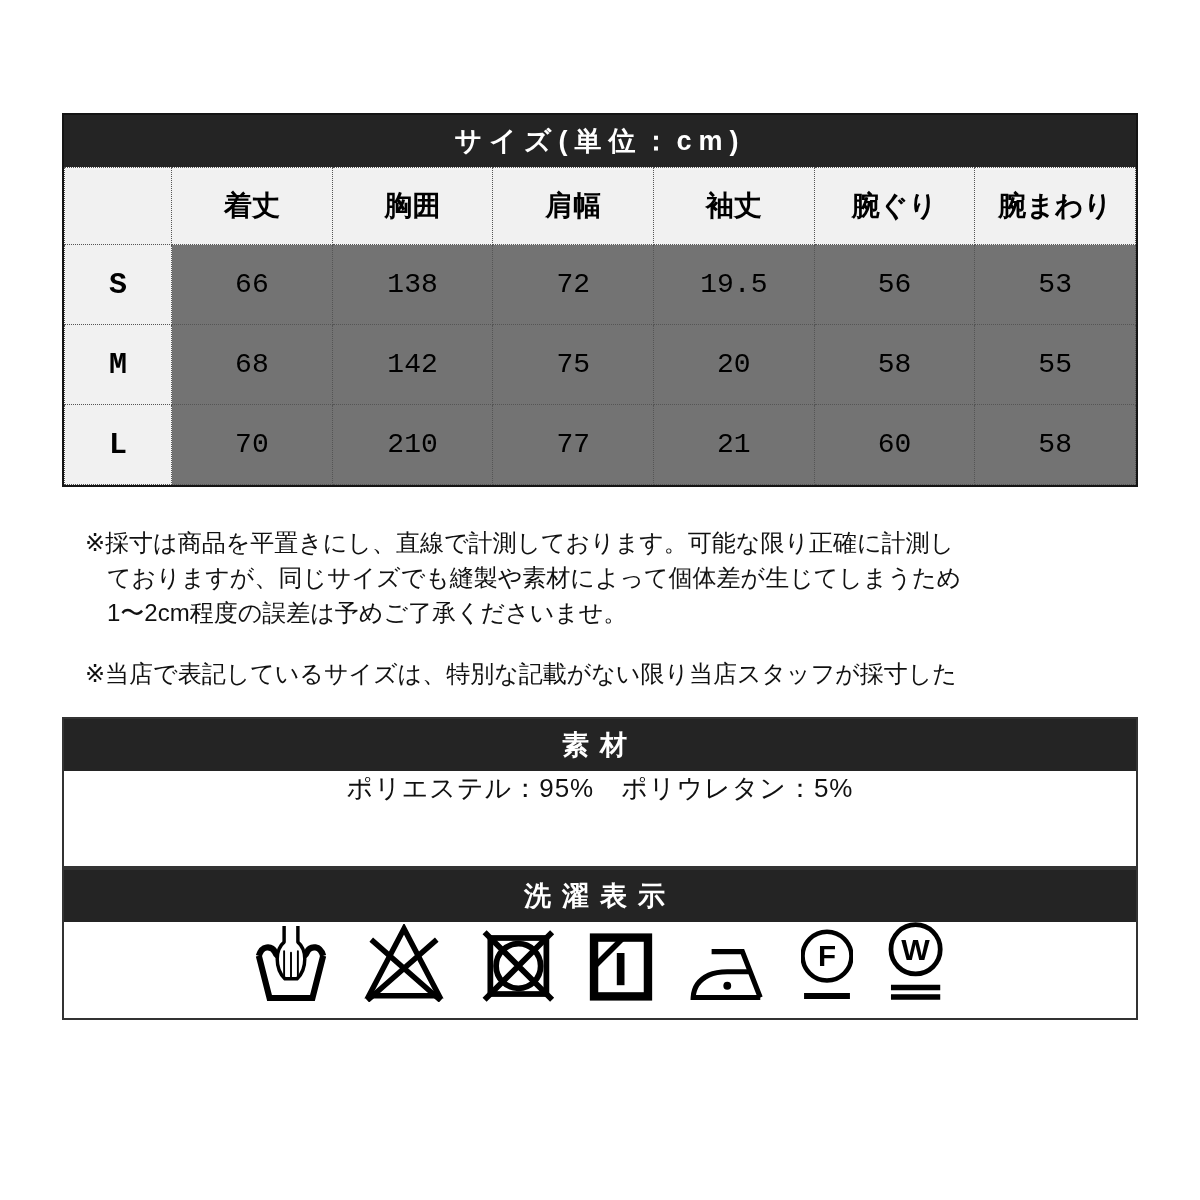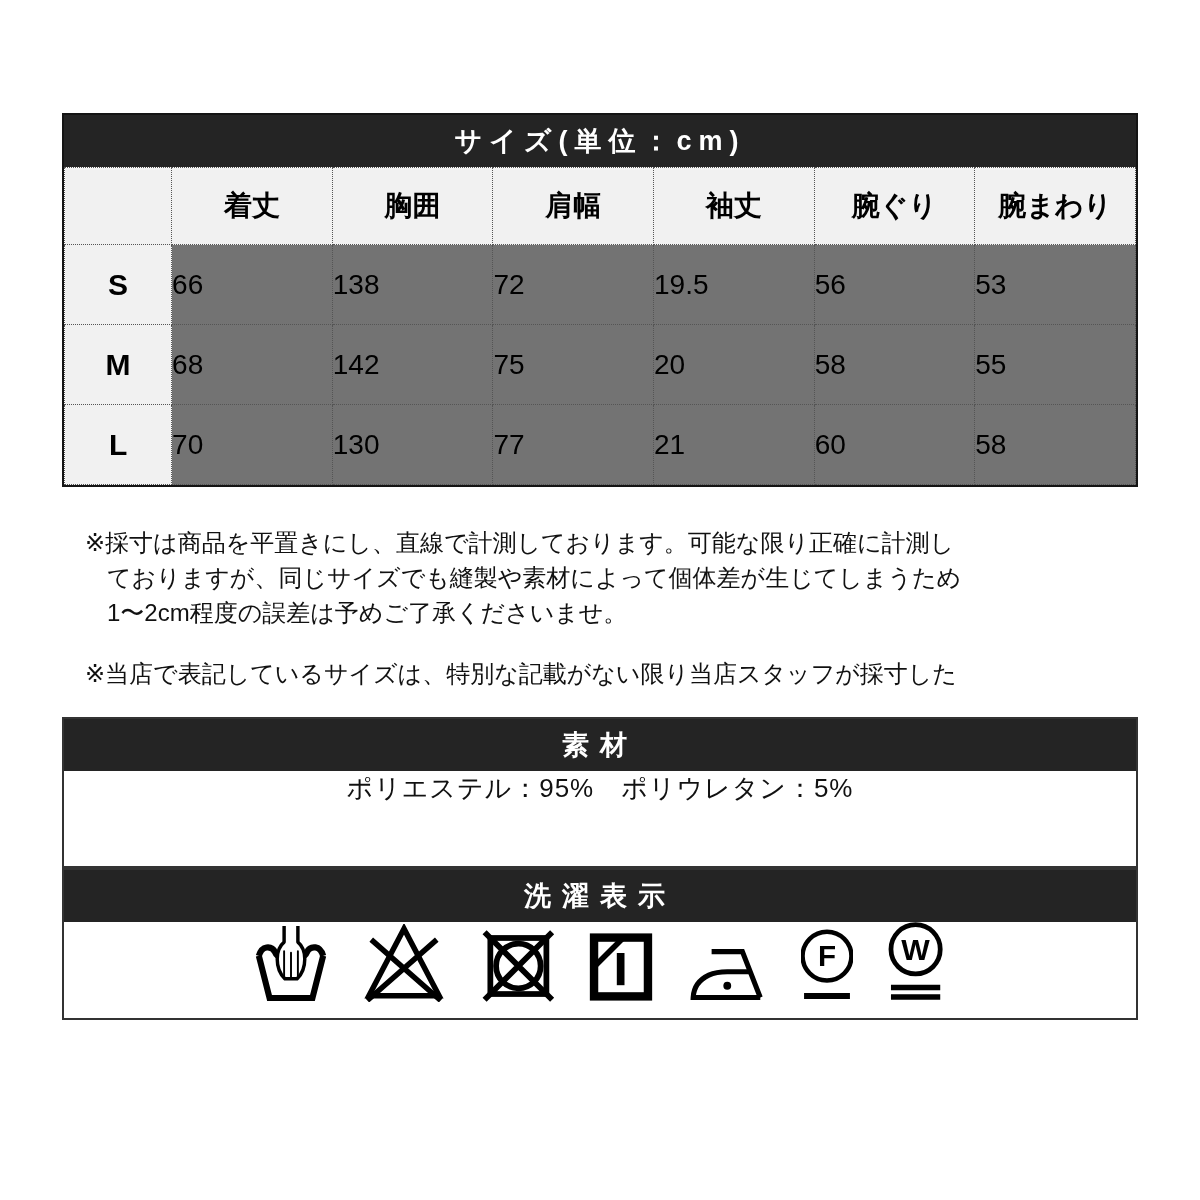--- a/index.html
+++ b/index.html
@@ -19,20 +19,22 @@
     color:#ffffff;
     display:flex; align-items:center; justify-content:center;
     font-size:27px; font-weight:bold; letter-spacing:7px;
   }
   .bar.wide-ls { letter-spacing:11px; }
 
   
   .table-box { border:2px solid #141414; }
   table.size-table {
     width:100%; border-collapse:collapse; table-layout:fixed;
+    text-align:center;
+    font-family:Liberation Mono, monospace;
   }
   col.c-label { width:10%; }
   col.c-val   { width:15%; }
   .size-table th, .size-table td { border:1px dotted #555; padding:0; }
   .size-table thead th {
     height:77px; background:#f1f1f1;
     font-size:28px; font-weight:bold; color:#000;
   }
   .size-table tbody tr { height:80px; }
   .size-table tbody th {
@@ -109,21 +111,21 @@
           <td>68</td>
           <td>142</td>
           <td>75</td>
           <td>20</td>
           <td>58</td>
           <td>55</td>
         </tr>
         <tr>
           <th>L</th>
           <td>70</td>
-          <td>130</td>
+          <td>210</td>
           <td>77</td>
           <td>21</td>
           <td>60</td>
           <td>58</td>
         </tr>
       </tbody>
     </table>
   </section>
 
   <div class="notes">

